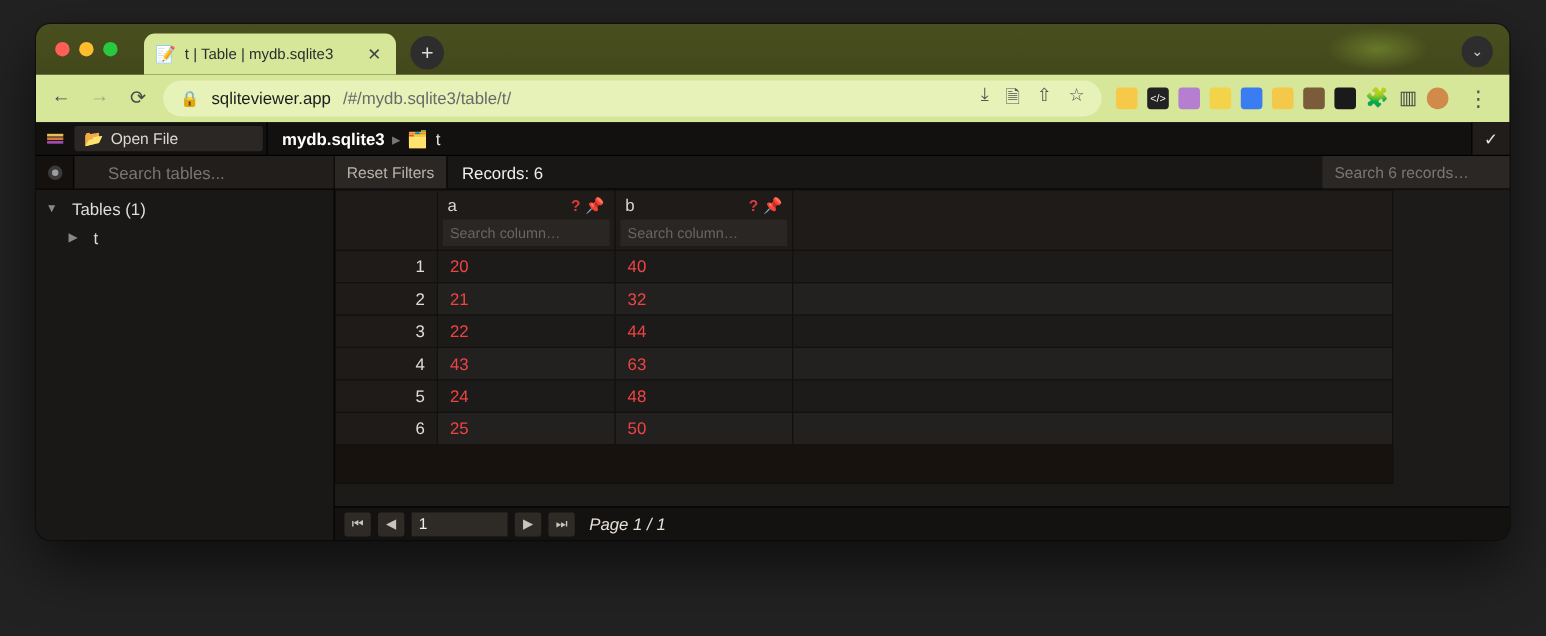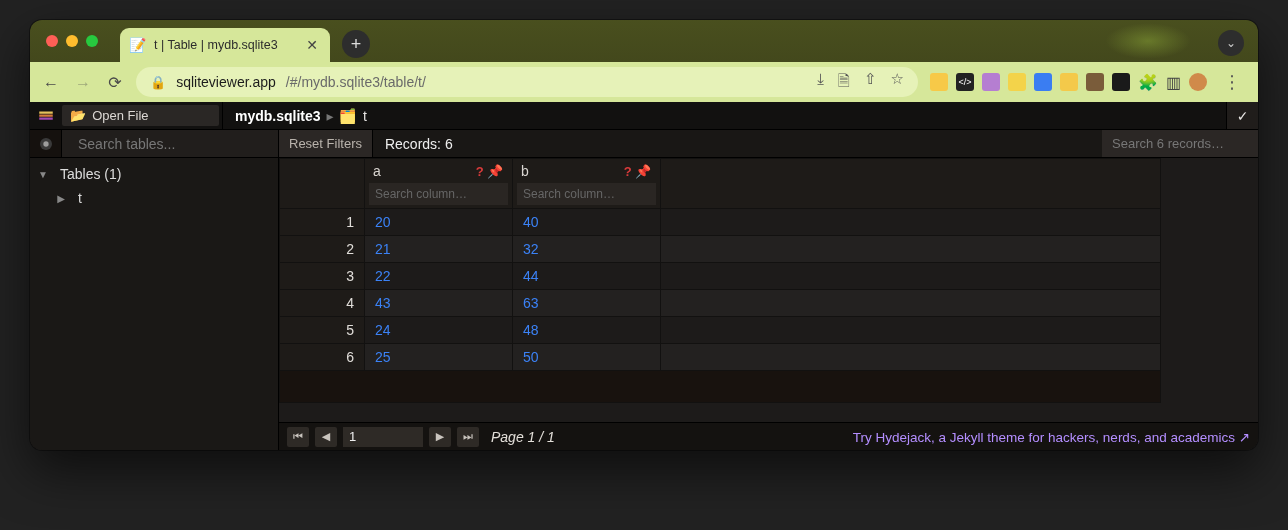--- a/index.html
+++ b/index.html
@@ -102,21 +102,21 @@
   .tb-right{ width:32px; display:flex;align-items:center;justify-content:center;background:#201d1b;border-left:1px solid #000;}
 
   
   .body{ flex:1; display:flex; min-height:0;}
   .sidebar{ width:249px; display:flex; flex-direction:column; background:#1a1816; border-right:1px solid #000;}
   .side-top{ height:28px; display:flex; border-bottom:1px solid #000;}
   .app-icon{ width:32px;display:flex;align-items:center;justify-content:center;background:#15110e;border-right:1px solid #000;}
   .search-tables{ flex:1;}
   .search-tables input{
     width:100%;height:100%;background:#211e1c;border:none;outline:none;color:#a3a3a3;
-    padding:0 16px;font-size:14px;
+    padding:0 28px;font-size:14px;
   }
   .search-tables input::placeholder{color:#777}
   .tree{ padding:4px 0; font-size:14px;}
   .tree-row{ display:flex;align-items:center;height:24px;gap:4px;color:#ddd;}
   .tree-row .arrow{width:26px;text-align:center;color:#888;font-size:10px;}
   .tree-row.leaf{ padding-left:18px;}
 
   .main{ flex:1; display:flex; flex-direction:column;}
   .filterbar{ height:28px; display:flex; align-items:stretch; border-bottom:1px solid #000; background:#191715;}
   .reset-btn{ background:#2b2725; color:#b9b3ac; padding:0 10px; display:flex;align-items:center; font-size:13px; border-right:1px solid #000;justify-content:flex-end;}
@@ -134,21 +134,21 @@
   .col-data{ width:148px;}
   .col-tail{ width:500px;}
   .col-head{ display:flex;flex-direction:column;height:100%;}
   .col-title{ display:flex;align-items:center;height:24px;padding:0 8px; gap:4px;}
   .col-title .name{ flex:1; }
   .col-title .q{ color:var(--red); font-weight:700; font-size:13px;}
   .col-title .pin{ color:var(--red); font-size:13px;}
   .col-filter{ height:22px; margin:0 4px 3px;}
   .col-filter input{ width:100%;height:100%;background:#2a2623;border:none;outline:none;color:#bbb;padding:0 6px;font-size:12px;}
   .col-filter input::placeholder{color:#666}
-  tbody td{ height:27px; padding:0 10px; color:#3b82f6;}
+  tbody td{ height:27px; padding:0 10px; color:#ef4444;}
   tbody td.rownum{ text-align:right; color:#e0ddd9; background:#1e1b18;}
   tbody tr:nth-child(even) td:not(.rownum){ background:var(--row-even);}
   tbody tr:nth-child(odd)  td:not(.rownum){ background:var(--row-odd);}
   .blank-row td{ height:32px; background:#18120e !important;}
 
   
   .footer{ height:28px; background:#141210; border-top:1px solid #000; display:flex;align-items:center;padding:0 8px;gap:6px;}
   .pg-btn{ width:22px;height:20px;background:#2e2a26;display:flex;align-items:center;justify-content:center;color:#c9c4be;font-size:11px;border-radius:2px;}
   .pg-input{ width:80px;height:20px;background:#2e2a26;color:#eee;border:none;padding:0 6px;font-size:13px;}
   .pg-text{ color:#e3dfd9; font-size:14px; margin-left:6px;font-style:italic;}
@@ -339,19 +339,18 @@
           </table>
         </div>
 
         <div class="footer">
           <div class="pg-btn">⏮</div>
           <div class="pg-btn">◀</div>
           <input class="pg-input" value="1" style="">
           <div class="pg-btn">▶</div>
           <div class="pg-btn">⏭</div>
           <span class="pg-text">Page 1 / 1</span>
-          <a class="promo"><span>Try Hydejack, a Jekyll theme for hackers, nerds, and academics ↗</span></a>
         </div>
       </div>
     </div>
   </div>
 
 </div>
 
 </body></html>

